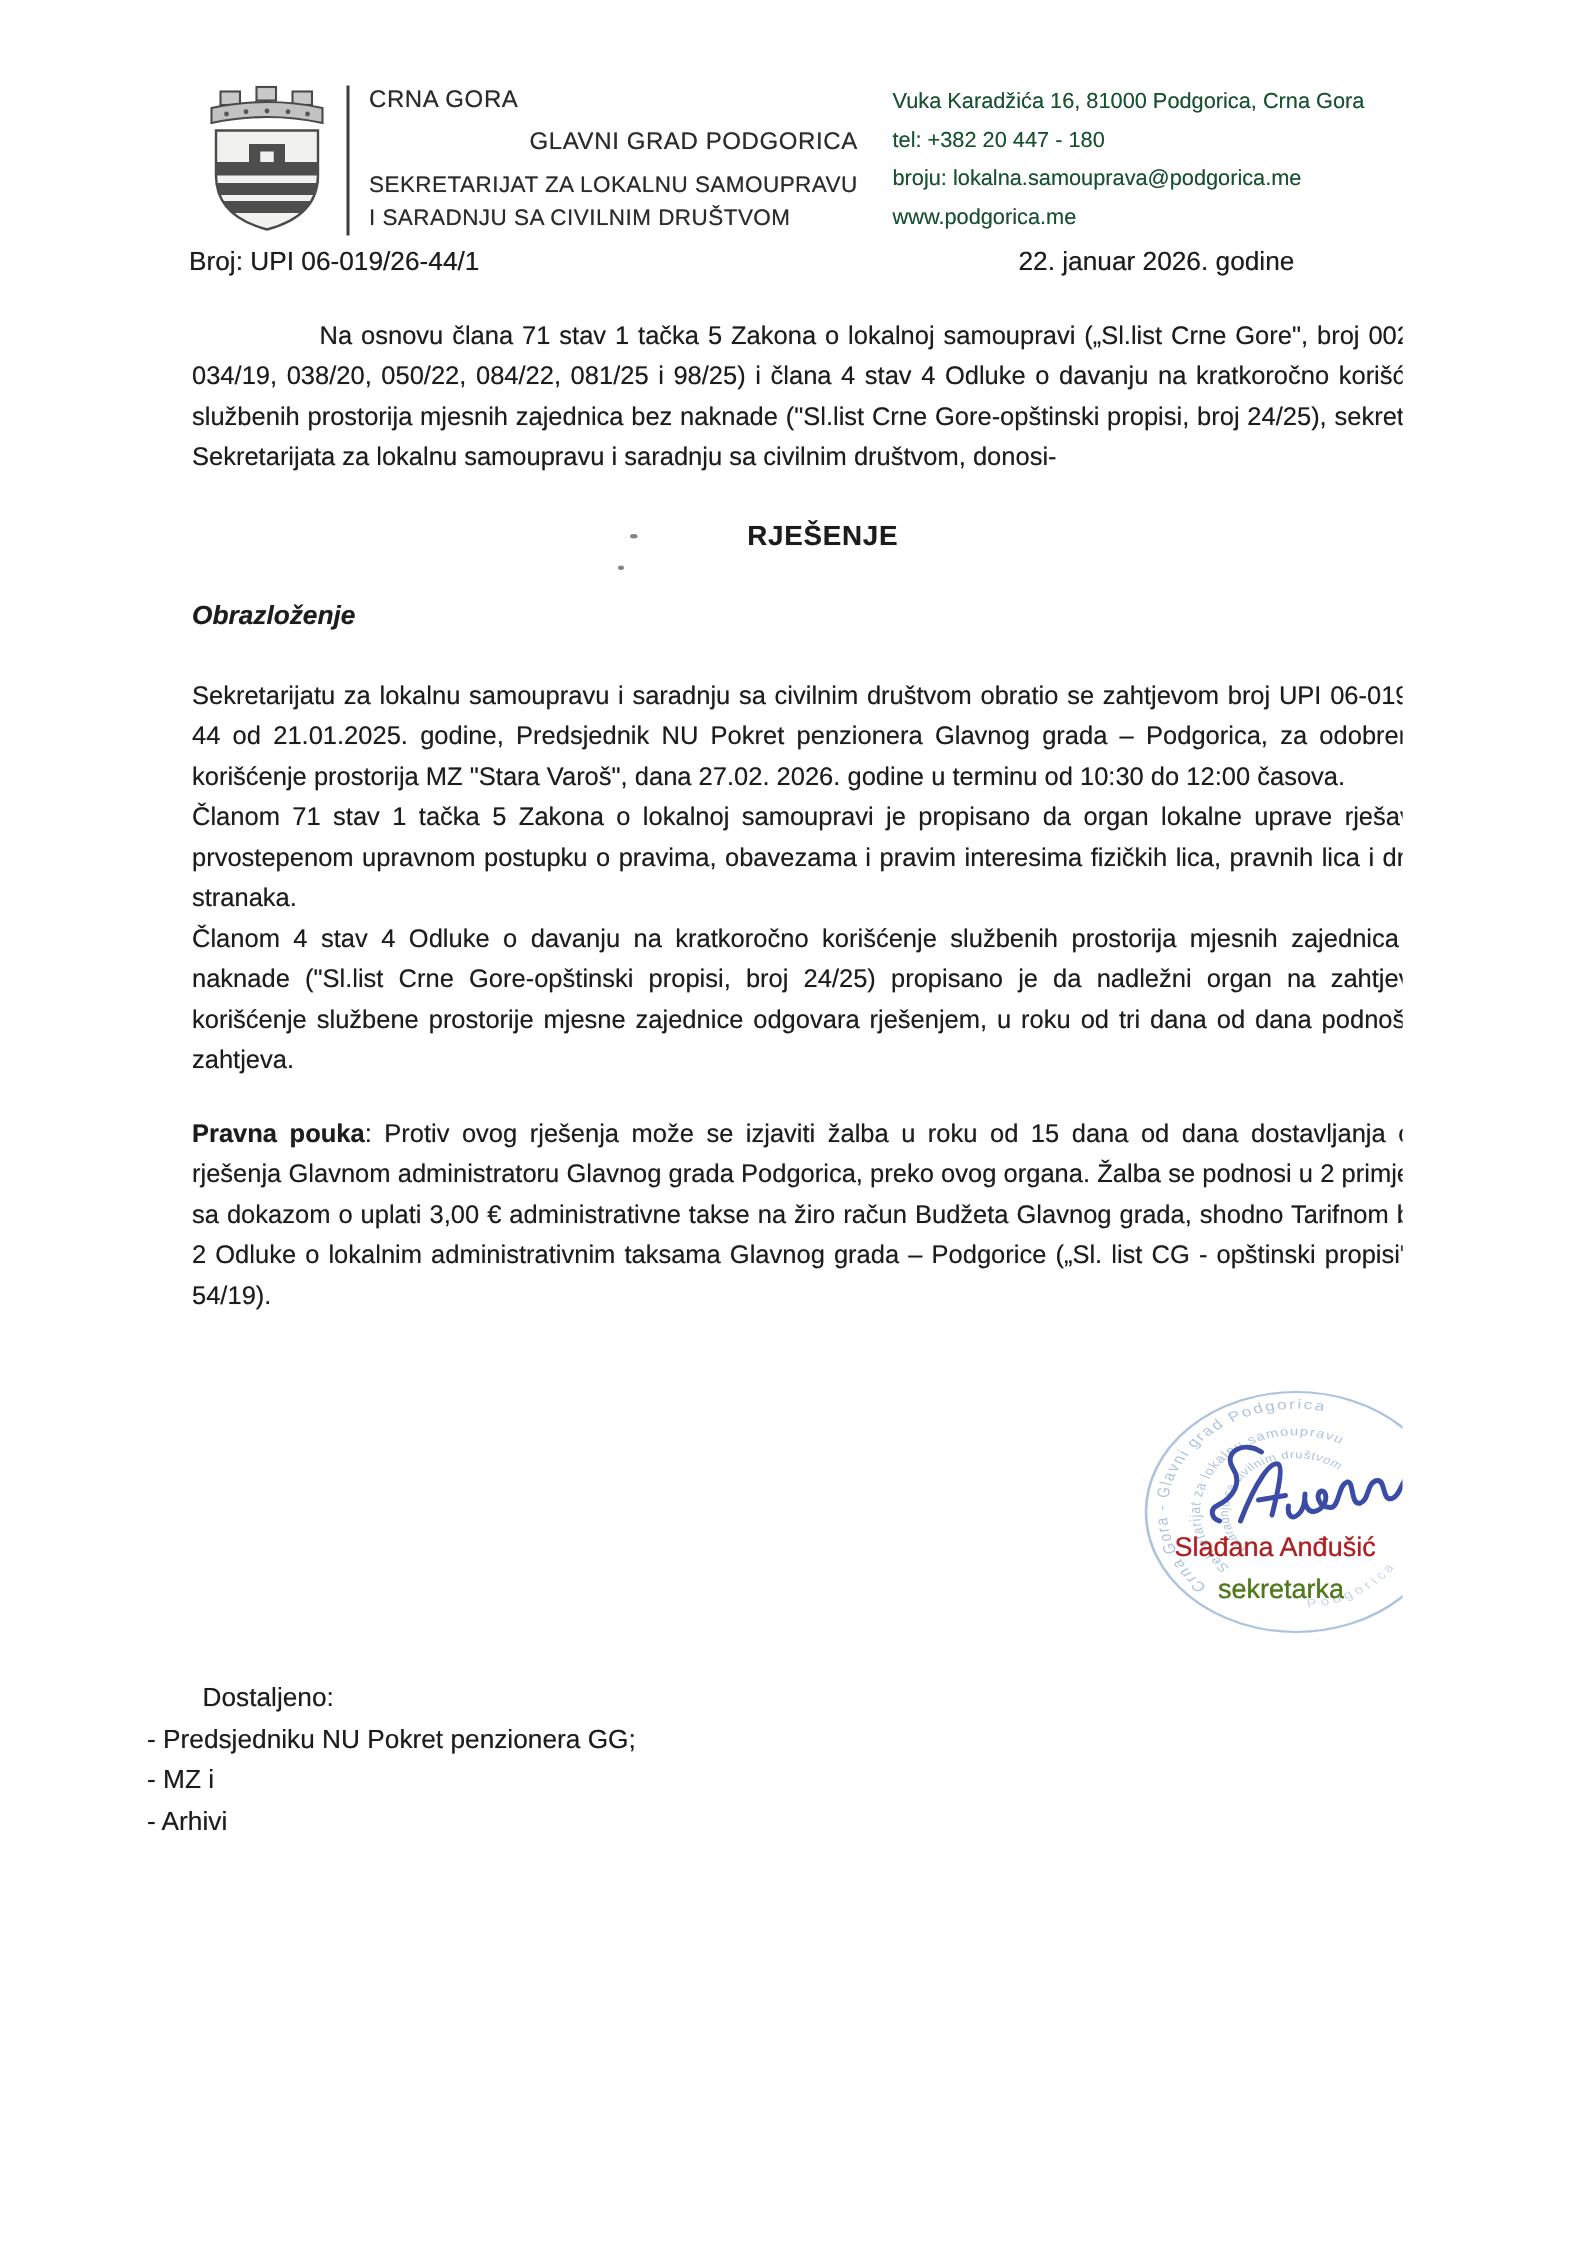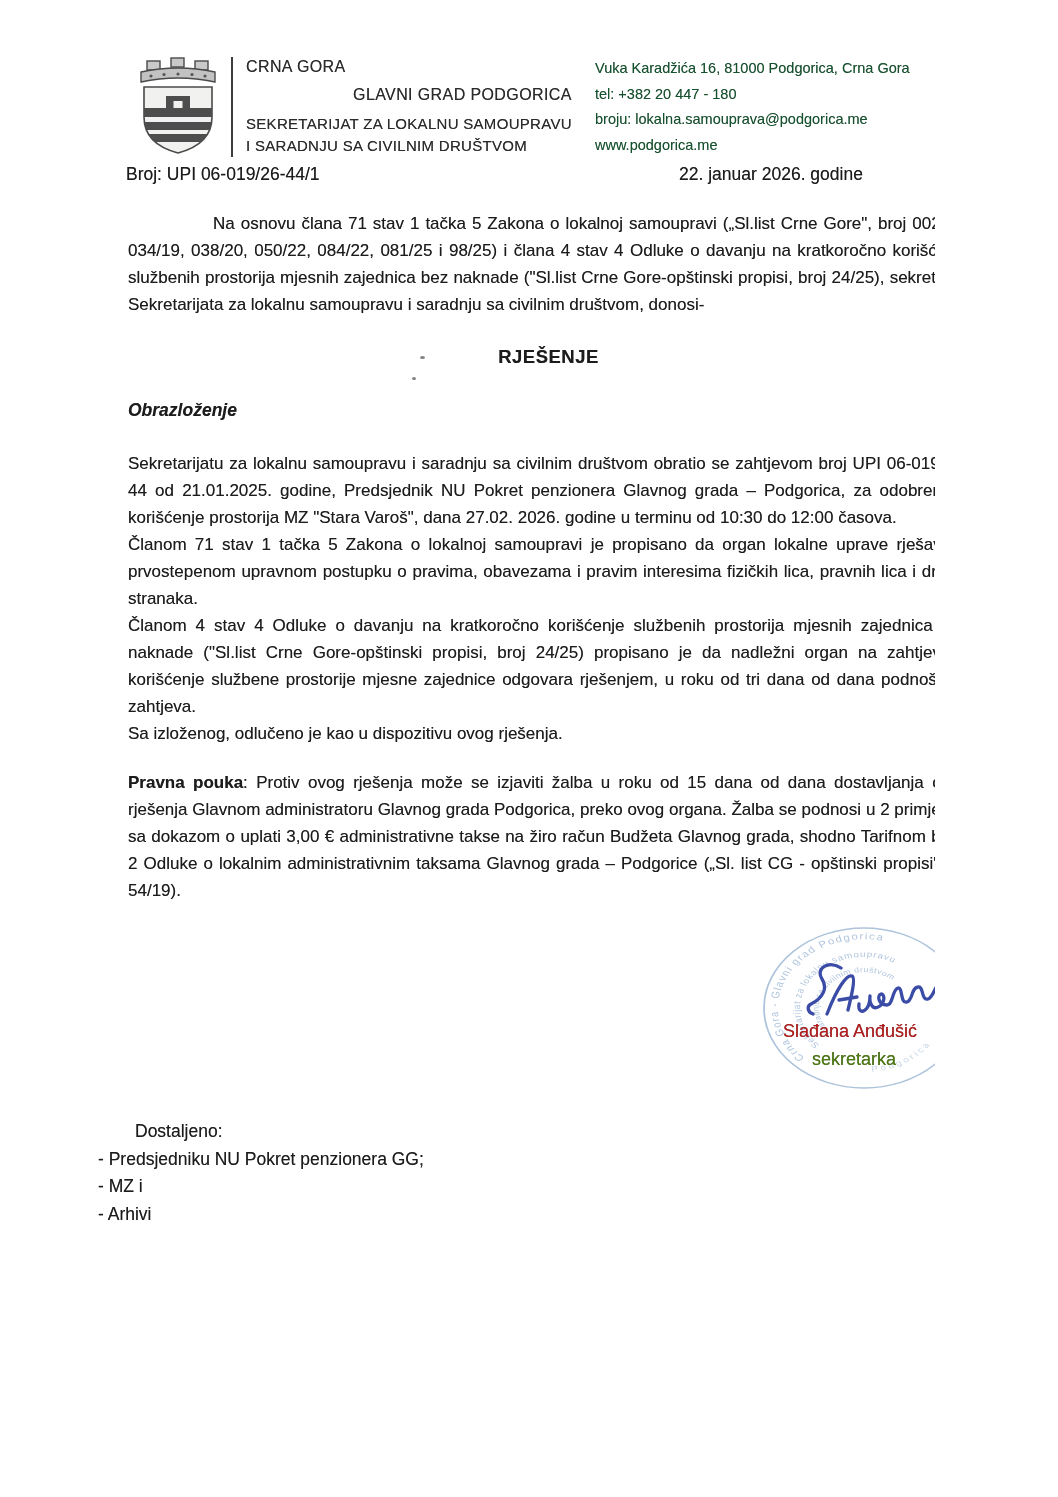--- a/index.html
+++ b/index.html
@@ -110,21 +110,20 @@
   <div class="doc-date">22. januar 2026. godine</div>
 
   <div class="body">
     <p class="intro">Na osnovu člana 71 stav 1 tačka 5 Zakona o lokalnoj samoupravi („Sl.list Crne Gore", broj 002/18, 034/19, 038/20, 050/22, 084/22, 081/25 i 98/25) i člana 4 stav 4  Odluke o davanju na kratkoročno korišćenje službenih prostorija mjesnih zajednica bez naknade ("Sl.list Crne Gore-opštinski propisi, broj 24/25), sekretarka Sekretarijata za lokalnu samoupravu i saradnju sa civilnim društvom, donosi-</p>
     <h1 class="title">RJEŠENJE</h1>
     <h2 class="section">Obrazloženje</h2>
     <div class="explanation">
       <p>Sekretarijatu za lokalnu samoupravu i saradnju sa civilnim društvom obratio se zahtjevom broj UPI 06-019/26-44 od 21.01.2025. godine, Predsjednik NU Pokret penzionera Glavnog grada – Podgorica, za odobrenje -  korišćenje prostorija MZ "Stara Varoš", dana  27.02. 2026. godine u terminu od  10:30 do 12:00 časova.</p>
       <p>Članom 71 stav 1 tačka 5  Zakona o lokalnoj samoupravi je propisano da organ lokalne uprave rješava u prvostepenom upravnom postupku o pravima, obavezama i pravim interesima fizičkih lica, pravnih lica i drugih stranaka.</p>
       <p>Članom 4 stav 4 Odluke o davanju na kratkoročno korišćenje službenih prostorija mjesnih zajednica bez naknade ("Sl.list Crne Gore-opštinski propisi, broj 24/25) propisano je da nadležni organ na zahtjev za korišćenje službene prostorije mjesne zajednice odgovara rješenjem, u roku od tri dana od dana podnošenja zahtjeva.</p>
-      <p>Sa izloženog, odlučeno je kao u dispozitivu ovog rješenja.</p>
     </div>
     <p class="legal"><b>Pravna pouka</b><span>: Protiv ovog rješenja može se izjaviti žalba u roku od 15 dana od dana dostavljanja ovog rješenja Glavnom administratoru Glavnog grada Podgorica, preko ovog organa. Žalba se podnosi u 2 primjerka, sa dokazom o uplati 3,00 € administrativne takse na žiro račun Budžeta Glavnog grada, shodno Tarifnom broju 2 Odluke o lokalnim administrativnim taksama Glavnog grada – Podgorice („Sl. list CG - opštinski propisi", br. 54/19).</span></p>
   </div>
 
   <div class="speck speck-1"></div>
   <div class="speck speck-2"></div>
 
   <div class="stamp">
     <svg width="215" height="175" viewBox="0 0 215 175" xmlns="http://www.w3.org/2000/svg">
       <g transform="translate(107,87) scale(1,0.8)" opacity="0.62">

